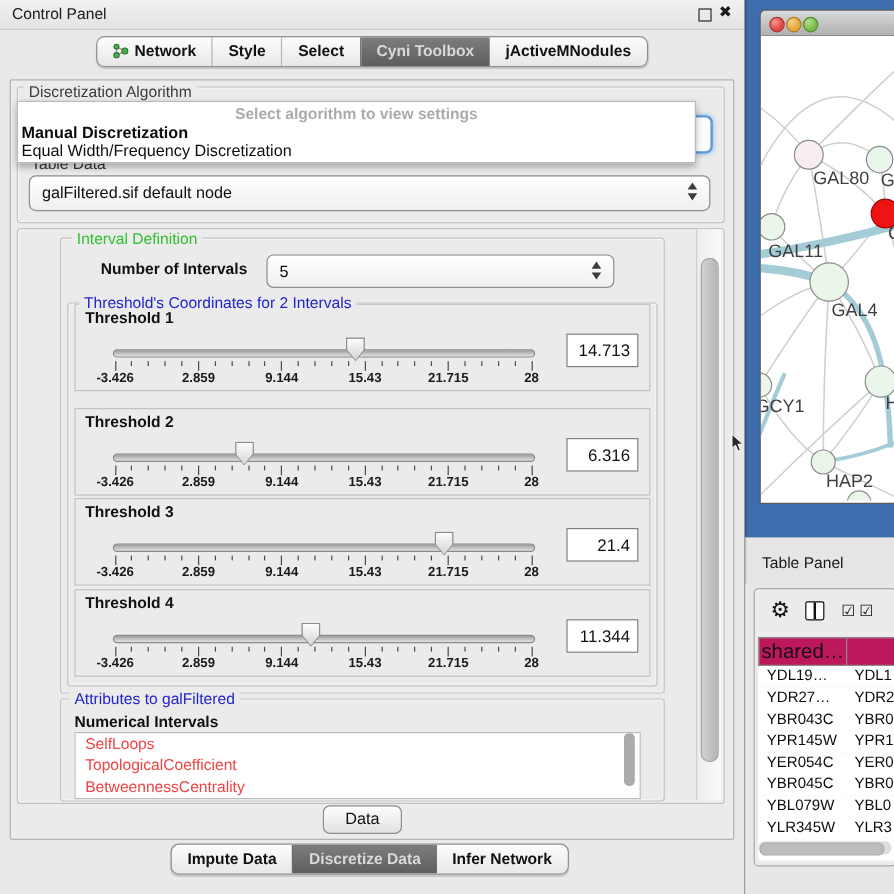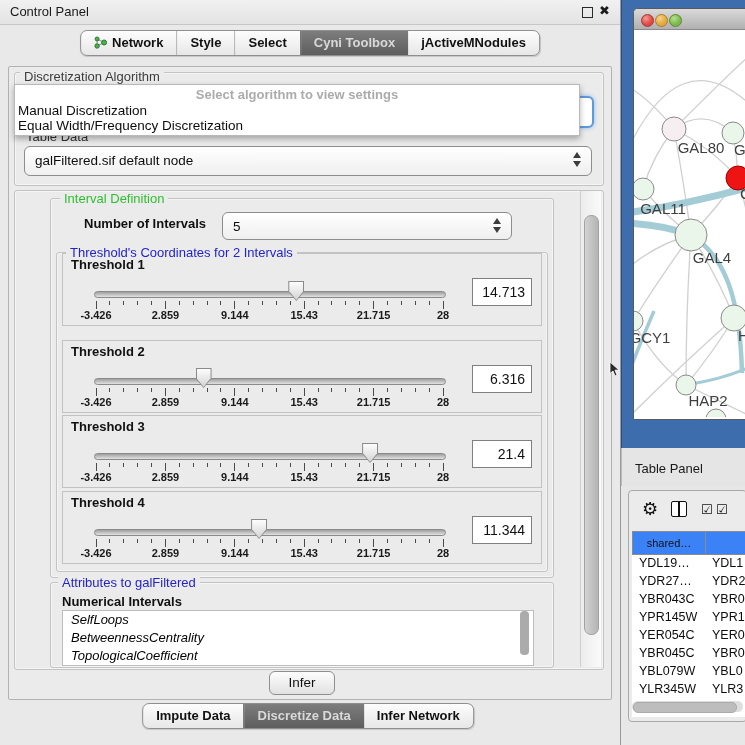--- a/index.html
+++ b/index.html
@@ -58,21 +58,21 @@
   .thr-thumb-in{position:absolute;left:1px;top:1px;width:14px;height:18px;background:linear-gradient(#fdfdfd,#d4d4d4);
              clip-path:polygon(0 0,100% 0,100% 52%,50% 100%,0 52%);}
   .tick{position:absolute;width:1px;background:#4a4a4a;}
   .tickl{position:absolute;top:55px;width:60px;text-align:center;font-size:11px;font-weight:bold;color:#1a1a1a;}
   .vbox{position:absolute;left:409px;top:24px;width:52px;height:26px;background:#fff;border:1px solid #7f7f7f;
         font-size:14px;color:#111;text-align:right;line-height:26px;padding-right:6px;}
   #attr-group{left:50px;top:582px;width:502px;height:84px;}
   #attr-label{left:58px;top:576px;color:#2323cc;}
   #numattr-label{left:62px;top:594px;font-size:13px;font-weight:bold;color:#111;}
   #attr-list{left:62px;top:610px;width:470px;height:54px;background:#fff;border:1px solid #bdbdbd;overflow:hidden;}
-  .attr-item{font-size:13px;color:#000000;line-height:18px;padding-left:8px;white-space:nowrap;font-style:italic;}
+  .attr-item{font-size:13px;color:#ef4444;line-height:18px;padding-left:8px;white-space:nowrap;}
   #attr-vsb{left:520px;top:611px;width:9px;height:44px;border-radius:4px;background:#ababab;}
   #apply-btn{left:269px;top:671px;width:64px;height:22px;border:1px solid #8e8e8e;border-radius:6px;
              background:linear-gradient(#fdfdfd,#e2e2e2);font-size:13.5px;color:#111;text-align:center;line-height:22px;}
   
   #net-bg{left:621px;top:0;width:124px;height:448px;background:#3e6dae;border-left:1px solid #2c4f7e;}
   #net-window{left:633px;top:8px;width:120px;height:410px;background:#fff;border:1px solid #5a5a5a;border-radius:5px 0 0 0;overflow:hidden;}
   #net-titlebar{left:0;top:0;width:100%;height:20px;background:linear-gradient(#dadada,#b0b0b0);border-bottom:1px solid #8a8a8a;}
   .light{position:absolute;top:4.5px;width:11px;height:11px;border-radius:50%;}
   #light-red{left:7px;background:radial-gradient(circle at 35% 30%,#f59a92,#df4744 60%);border:1px solid #a8332f;}
   #light-yellow{left:21px;background:radial-gradient(circle at 35% 30%,#f6d188,#e3a83c 60%);border:1px solid #ad7c26;}
@@ -82,21 +82,21 @@
   #tp-title{left:13px;top:13px;font-size:13px;color:#1a1a1a;}
   #tp-container{left:628px;top:490px;width:117px;height:230px;border:1px solid #a8a8a8;border-radius:4px;background:#ebebeb;overflow:hidden;}
   #tp-toolbar{left:0;top:0;width:100%;height:38px;}
   .tico{position:absolute;font-family:"DejaVu Sans",sans-serif;color:#111;}
   #gear-icon{left:13px;top:7px;font-size:18px;}
   #cols-icon{left:42px;top:10px;width:14px;height:14px;border:1.7px solid #111;border-radius:2px;background:#fff;}
   #cols-icon::after{content:"";position:absolute;left:6px;top:0;width:1.7px;height:14px;background:#111;}
   #check-icon-1{left:72px;top:11px;font-size:13px;}
   #check-icon-2{left:87px;top:11px;font-size:13px;}
   #tp-header{left:3px;top:40px;height:24px;display:flex;}
-  .hcell{background:#3b82f6;border:1px solid #8a8a8a;font-size:11px;color:#111;text-align:center;
+  .hcell{background:#be185d;border:1px solid #8a8a8a;font-size:17px;color:#111;text-align:center;
          line-height:22px;box-sizing:border-box;white-space:nowrap;overflow:hidden;}
   .hcell.c1{width:73px;border-right:none;}
   .hcell.c2{width:70px;text-align:right;padding-right:2px;}
   .trow{position:absolute;left:3px;width:150px;height:18px;background:#fff;font-size:12.5px;color:#0d0d0d;white-space:nowrap;}
   .tc1{position:absolute;left:7px;top:1px;}
   .tc2{position:absolute;left:80px;top:1px;}
   #tp-hsb{left:3px;top:210px;width:111px;height:11px;background:#dedede;border-radius:6px;}
   #tp-hsb-thumb{left:1px;top:1px;width:102px;height:9px;background:#bdbdbd;border-radius:5px;border:1px solid #ababab;}
   #mouse-cursor{left:609px;top:362px;z-index:20;}
 </style>
@@ -137,21 +137,21 @@
     </div>
 
   <div id="outer-panel" class="abs"></div>
 
   <div id="algo-group" class="abs group"></div>
   <div id="algo-label" class="abs glabel">Discretization Algorithm</div>
   <div id="algo-combo" class="abs"></div>
 
   <div id="algo-popup" class="abs">
     <div id="popup-hint" class="abs">Select algorithm to view settings</div>
-  <div class="abs popup-opt" style="top: 18px; font-weight: normal;">Manual Discretization</div>
+  <div class="abs popup-opt" style="top: 18px; font-weight: bold;">Manual Discretization</div>
       <div class="abs popup-opt" style="top: 33px;">Equal Width/Frequency Discretization</div>
     </div>
 
   <div id="td-label" class="abs glabel">Table Data</div>
   <div id="td-combo" class="abs combo">
     <div class="abs combo-text">galFiltered.sif default node</div>
     <div class="abs spin-arrows">
         <div class="arr-up"></div>
         <div class="arr-dn"></div>
       </div>
@@ -337,26 +337,26 @@
         </div>
         <div class="vbox">11.344</div>
       </div>
     </div>
 
   <div id="attr-group" class="abs group"></div>
   <div id="attr-label" class="abs glabel">Attributes to galFiltered</div>
   <div id="numattr-label" class="abs">Numerical Intervals</div>
   <div id="attr-list" class="abs">
       <div class="attr-item">SelfLoops</div>
+      <div class="attr-item">TopologicalCoefficient</div>
       <div class="attr-item">BetweennessCentrality</div>
-      <div class="attr-item">TopologicalCoefficient</div>
     </div>
   <div id="attr-vsb" class="abs"></div>
 
-  <div id="apply-btn" class="abs">Infer</div>
+  <div id="apply-btn" class="abs">Data</div>
 
   <div id="bottom-tabs" class="abs tabrow">
       <div class="tab">Impute Data</div>
       <div class="tab sel">Discretize Data</div>
       <div class="tab">Infer Network</div>
     </div>
 </div>
 
 <div id="net-bg" class="abs"></div>
 <div id="net-window" class="abs">

